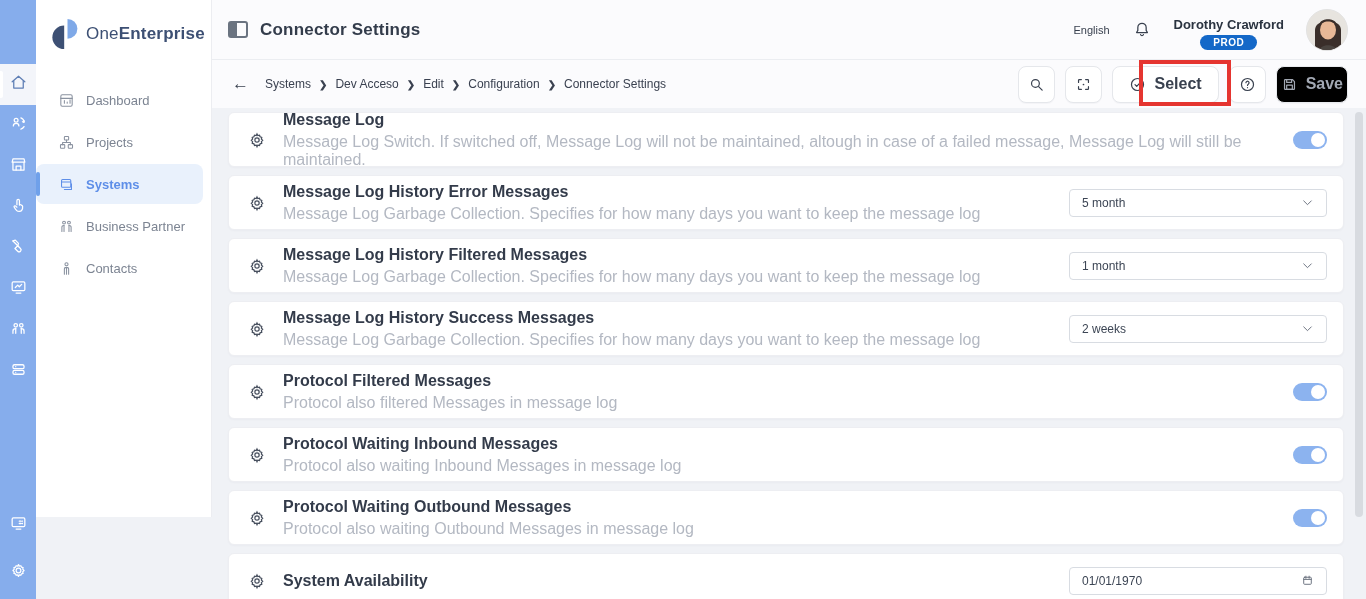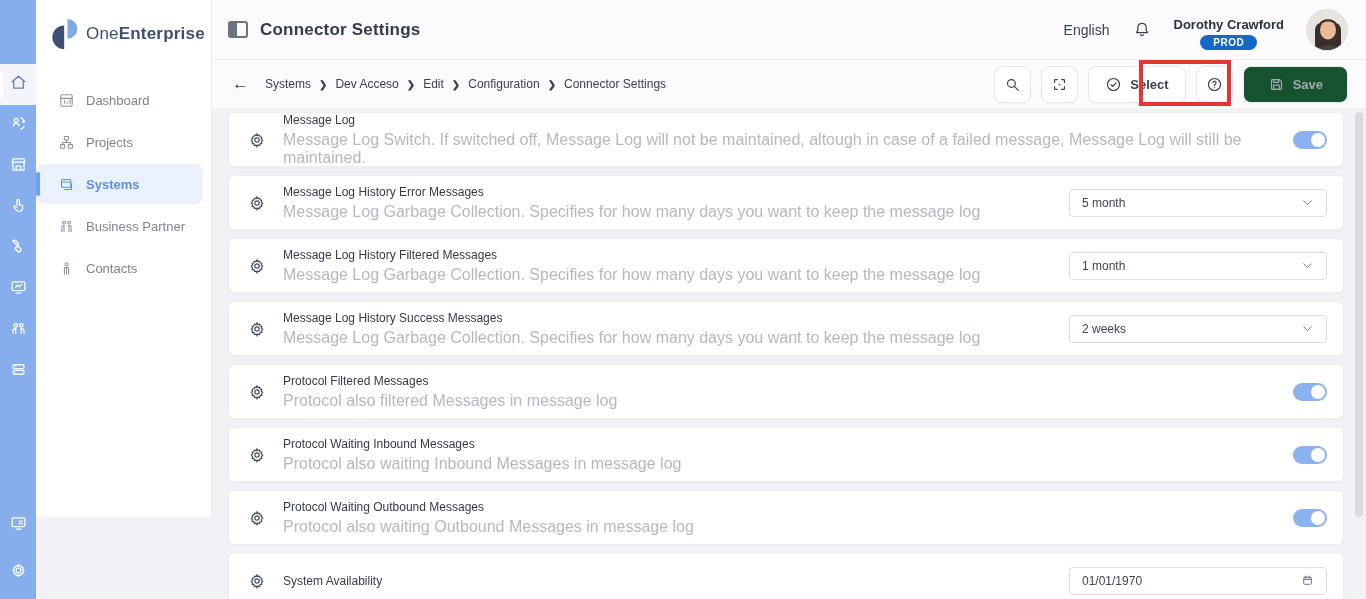--- a/index.html
+++ b/index.html
@@ -29,51 +29,51 @@
   .nav-item.active::before { content:""; position:absolute; left:0; top:8px; bottom:8px; width:4px; border-radius:3px; background:#6FA0EA; }
 
   
   .main { flex:1; display:flex; flex-direction:column; min-width:0; }
   .header { height:60px; background:#FBFBFD; display:flex; align-items:center; padding:0 18px 0 16px; border-bottom:1px solid #EBEDF1; }
   .page-title-wrap { display:flex; align-items:center; gap:12px; }
   .panel-icon { width:20px; height:17px; border:2px solid #6A7380; border-radius:3px; position:relative; }
   .panel-icon::before { content:""; position:absolute; left:0; top:0; bottom:0; width:7px; background:#6A7380; }
   .page-title { font-size:17px; font-weight:700; color:#333C4B; letter-spacing:.2px; }
   .header-right { margin-left:auto; display:flex; align-items:center; gap:22px; }
-  .lang { font-size:14px; color:#39414F; cursor:pointer; }
+  .lang { font-size:11px; color:#39414F; cursor:pointer; }
   .bell { width:20px; height:20px; cursor:pointer; }
   .bell svg { width:20px; height:20px; stroke:#39414F; fill:none; stroke-width:1.5; stroke-linecap:round; stroke-linejoin:round; }
   .user-block { display:flex; flex-direction:column; align-items:center; gap:3px;margin-top:8px; }
   .user-name { font-size:13px; font-weight:700; color:#2A3340; white-space:nowrap; }
   .env-badge { background:#1468C8; color:#fff; font-size:10px; font-weight:700; letter-spacing:.5px; padding:2px 13px; border-radius:9px; cursor:pointer; }
   .avatar { width:42px; height:42px; border-radius:50%; overflow:hidden; background:#E8E5E0; flex:none; cursor:pointer; border:1px solid #E2E2E2; }
 
   
   .toolbar { height:48px; background:#FBFBFD; display:flex; align-items:center; padding:0 18px 0 20px; }
   .back-arrow { font-size:17px; color:#39414F; cursor:pointer; margin-right:16px; }
   .breadcrumb { display:flex; align-items:center; gap:8px; font-size:12px; color:#3A4150; }
   .crumb { cursor:pointer; }
   .crumb-sep { font-size:10px; font-weight:700; color:#3A4150; }
   .toolbar-right { margin-left:auto; display:flex; align-items:center; gap:10px; }
-  .tbtn { height:37px; min-width:37px; background:#fff; border:1px solid #E5E7EB; border-radius:8px; display:flex; align-items:center; justify-content:center; gap:8px; cursor:pointer; color:#39414F; font-size:13px; font-weight:700; box-shadow:0 1px 1px rgba(20,30,60,.03); }
+  .tbtn { height:37px; min-width:37px; background:#fff; border:1px solid #E5E7EB; border-radius:8px; display:flex; align-items:center; justify-content:center; gap:8px; cursor:pointer; color:#39414F; font-size:16px; font-weight:700; box-shadow:0 1px 1px rgba(20,30,60,.03); }
   .tbtn svg { width:17px; height:17px; stroke:#39414F; fill:none; stroke-width:1.7; stroke-linecap:round; stroke-linejoin:round; }
   .tbtn.select-btn { padding:0 16px; }
-  .tbtn.save-btn { padding:0 24px; background:#14532d; border-color:#E9EBEF; color:#A2A8B3; cursor:default; }
+  .tbtn.save-btn { padding:0 4px; background:#000000; border-color:#E9EBEF; color:#A2A8B3; cursor:default; }
   .tbtn.save-btn svg { stroke:#A2A8B3; }
 
   
   .annotation-box { position:absolute; left:1139px; top:60px; width:92px; height:46px; border:4px solid #E53530; z-index:50; pointer-events:none; }
 
   
   .content { flex:1; background:#F0F2F6; padding:4px 22px 0 16px; overflow:hidden; display:flex; flex-direction:column; gap:8px; }
   .card { background:#fff; border-radius:6px; border:1px solid #EDEEF2; min-height:55px; height:55px; flex:none; display:flex; align-items:center; padding:0 16px 0 18px; box-shadow:0 1px 2px rgba(25,35,60,.03); }
   .gear-glyph { width:20px; height:20px; flex:none; margin-right:16px; }
   .gear-glyph svg { width:20px; height:20px; stroke:#474F5E; fill:none; stroke-width:1.5; }
   .card-texts { flex:1; min-width:0; padding-top:1px; }
-  .card-title { font-size:12px; font-weight:400; color:#333B4A; }
+  .card-title { font-size:16px; font-weight:700; color:#333B4A; }
   .card-desc { font-size:16px; color:#B3B8C2; margin-top:4px; }
   .card-control { flex:none; display:flex; align-items:center; }
   .toggle { width:34px; height:18px; border-radius:9px; background:#8CB3EF; position:relative; cursor:pointer; }
   .toggle .knob { position:absolute; top:2px; right:2px; width:14px; height:14px; border-radius:50%; background:#fff; }
   .selectbox, .datebox { width:258px; height:28px; border:1px solid #D8DCE2; border-radius:4px; background:#fff; display:flex; align-items:center; padding:0 12px; font-size:12px; color:#3C4554; cursor:pointer; justify-content:space-between; }
   .selectbox svg, .datebox svg { width:13px; height:13px; stroke:#6B7280; fill:none; stroke-width:1.8; stroke-linecap:round; stroke-linejoin:round; }
 
   
   .scroll-thumb { position:absolute; right:3px; top:112px; width:8px; height:405px; border-radius:4px; background:#D8DBE0; z-index:10; }
 </style>

